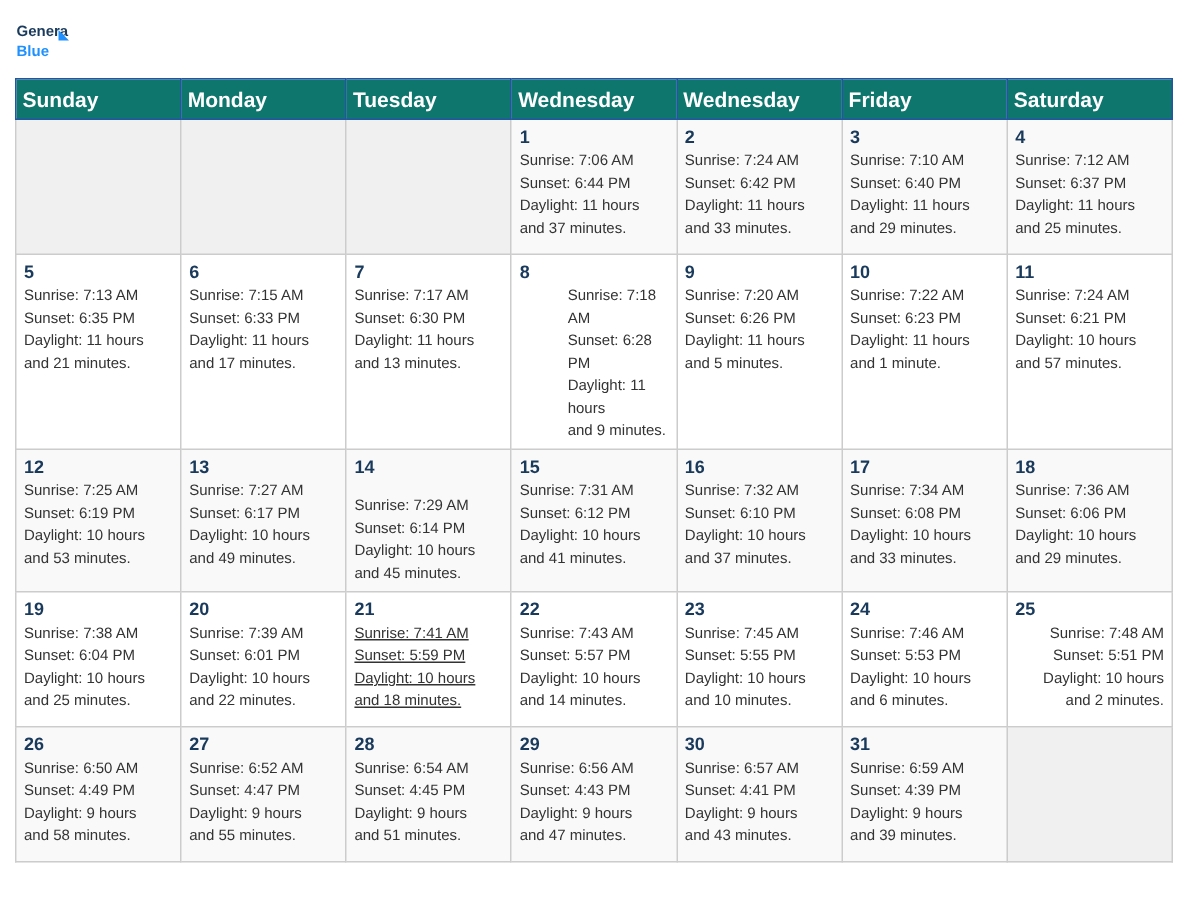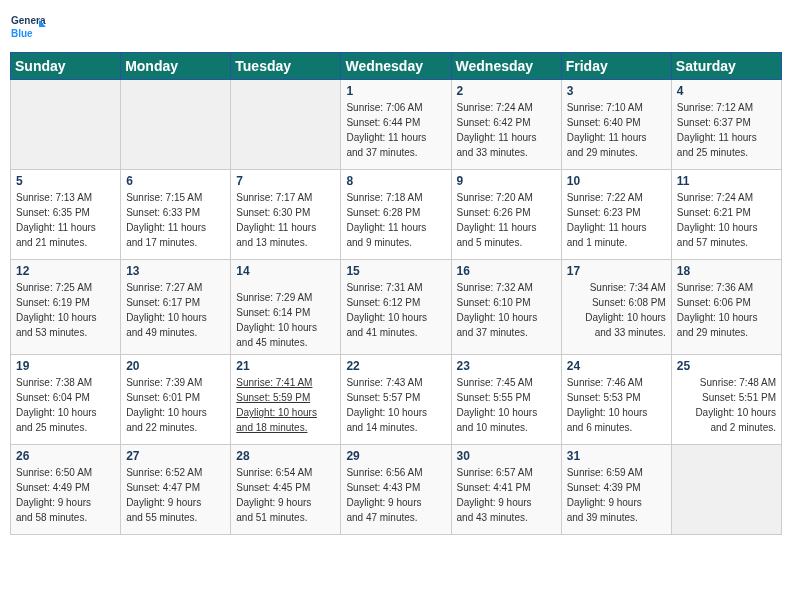--- a/index.html
+++ b/index.html
@@ -157,21 +157,21 @@
         </td>
         <td>
           <span class="day-number">7</span>
           <div class="day-info" style="white-space: pre-line;">Sunrise: 7:17 AM
 Sunset: 6:30 PM
 Daylight: 11 hours
 and 13 minutes.</div>
         </td>
         <td>
           <span class="day-number">8</span>
-          <div class="day-info" style="white-space: pre-line;">Sunrise: 7:18 AM
+          <div class="day-info" style="white-space: pre-line; margin-left: 32px;">Sunrise: 7:18 AM
 Sunset: 6:28 PM
 Daylight: 11 hours
 and 9 minutes.</div>
         </td>
         <td>
           <span class="day-number">9</span>
           <div class="day-info" style="white-space: pre-line;">Sunrise: 7:20 AM
 Sunset: 6:26 PM
 Daylight: 11 hours
 and 5 minutes.</div>
@@ -222,21 +222,21 @@
         </td>
         <td>
           <span class="day-number">16</span>
           <div class="day-info" style="white-space: pre-line;">Sunrise: 7:32 AM
 Sunset: 6:10 PM
 Daylight: 10 hours
 and 37 minutes.</div>
         </td>
         <td>
           <span class="day-number">17</span>
-          <div class="day-info" style="white-space: pre-line; text-align: right;">Sunrise: 7:34 AM
+          <div class="day-info" style="white-space: pre-line;">Sunrise: 7:34 AM
 Sunset: 6:08 PM
 Daylight: 10 hours
 and 33 minutes.</div>
         </td>
         <td>
           <span class="day-number">18</span>
           <div class="day-info" style="white-space: pre-line;">Sunrise: 7:36 AM
 Sunset: 6:06 PM
 Daylight: 10 hours
 and 29 minutes.</div>

